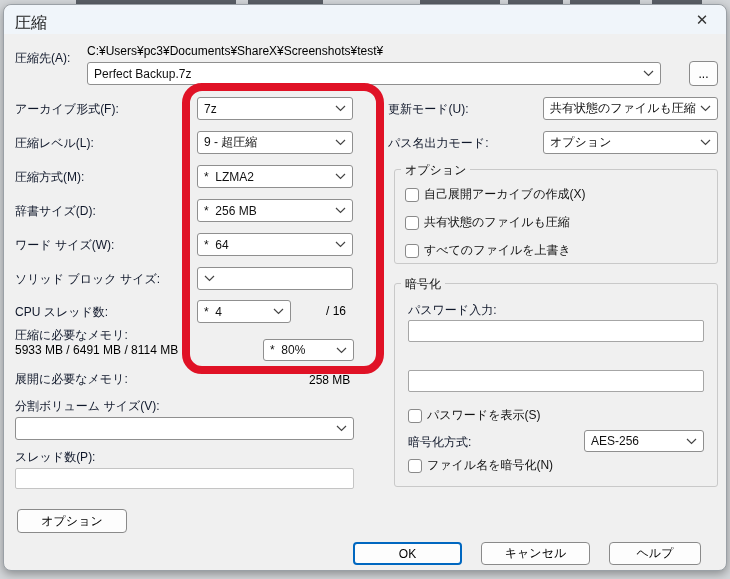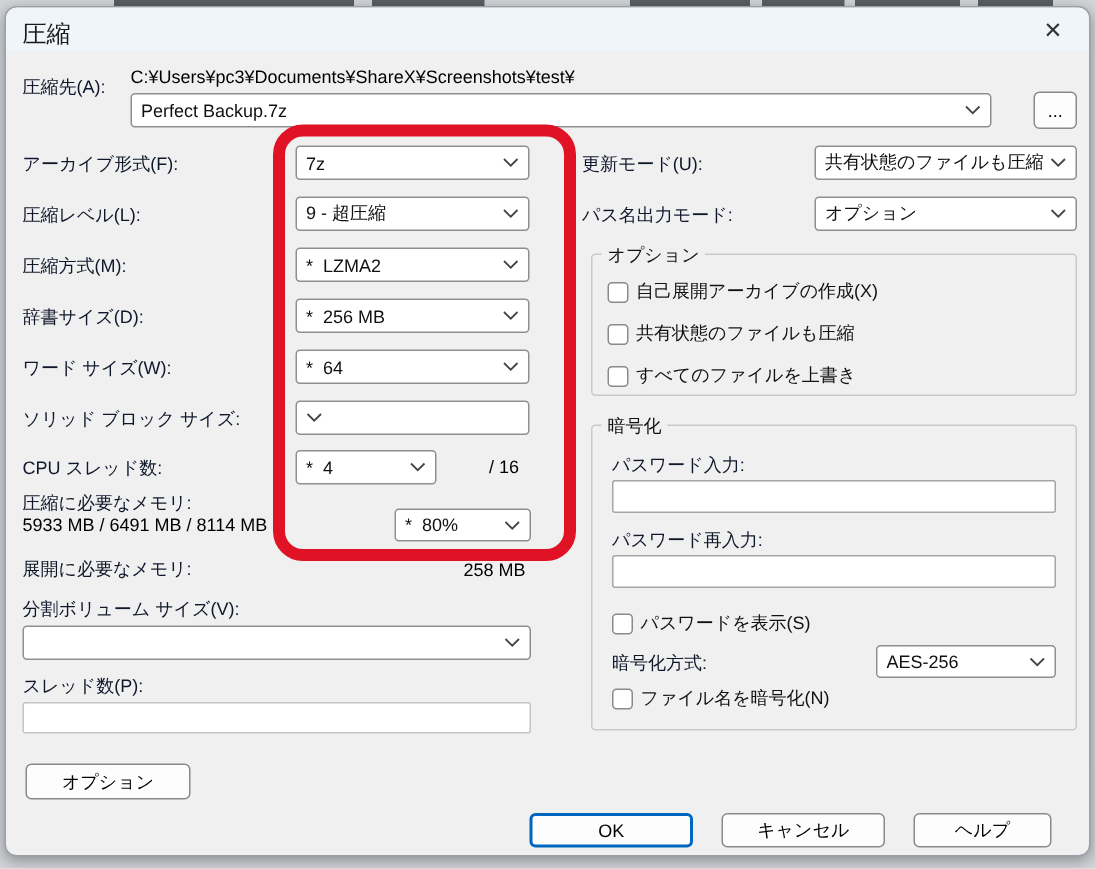--- a/index.html
+++ b/index.html
@@ -200,21 +200,20 @@
       <div class="checkbox"></div>
       <span>すべてのファイルを上書き</span>
     </div>
 
     <div class="groupbox" style="left:390px;top:278px;width:324px;height:204px"></div>
     <div class="grouptitle" style="left:397px;top:271px">暗号化</div>
 
     <div class="lbl" style="left:404px;top:297px">パスワード入力:</div>
     <input class="tinput" style="left: 404px; top: 315px; width: 296px; height: 22px;" value="">
 
-    <div class="lbl" style="left:404px;top:347px">パスワード再入力:</div>
     <input class="tinput" style="left: 404px; top: 365px; width: 296px; height: 22px;" value="">
 
     <div class="checkrow" style="left:404px;top:402px">
       <div class="checkbox"></div>
       <span>パスワードを表示(S)</span>
     </div>
 
     <div class="lbl" style="left:404px;top:429px">暗号化方式:</div>
     <div class="combo" style="left:580px;top:425px;width:120px;height:22px">
       <span class="ctext">AES-256</span>

